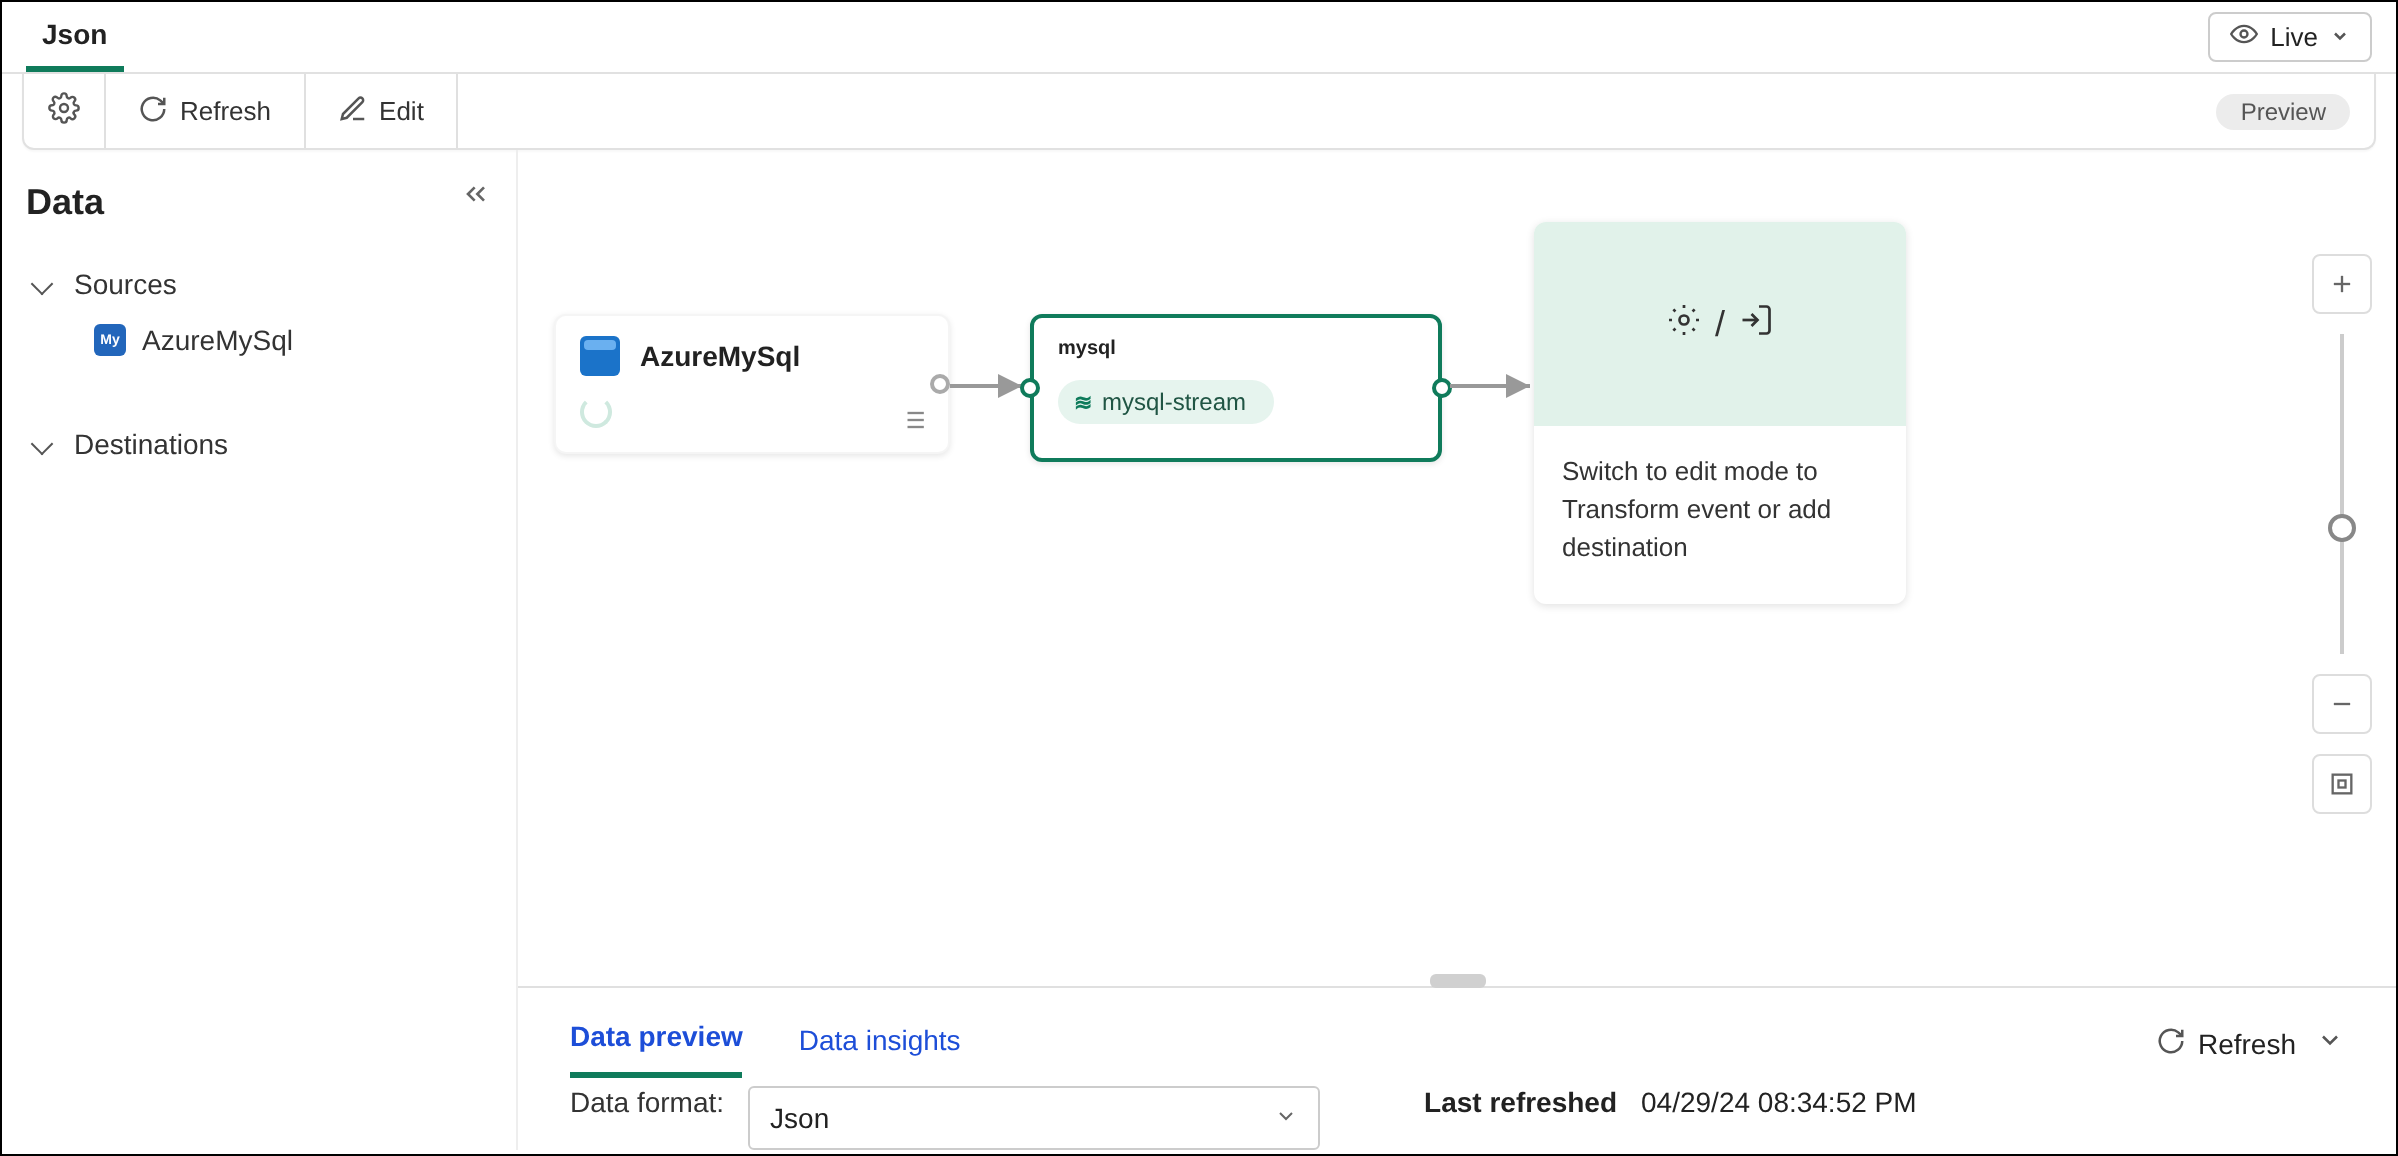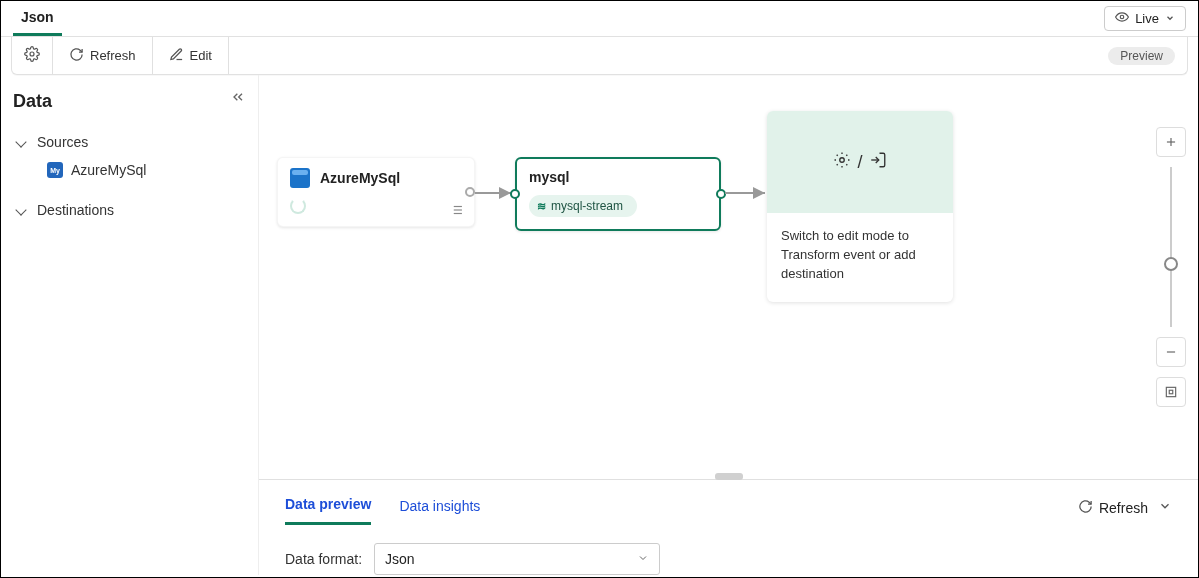--- a/index.html
+++ b/index.html
@@ -38,21 +38,21 @@
   .node { position:absolute; background:#fff; border-radius:6px; box-shadow:0 1px 3px rgba(0,0,0,0.1); border:1px solid rgba(0,0,0,0.04); width:198px; }
   .node-src { left:18px; top:82px; padding:10px 12px; height:70px; }
   .node-src header { display:flex; align-items:center; gap:10px; font-weight:600; font-size:14px; margin-bottom:10px; }
   .db-icon { width:20px; height:20px; background:linear-gradient(#1b73c9,#1b73c9); border-radius:3px; position:relative; }
   .db-icon::before { content:""; position:absolute; top:2px; left:2px; right:2px; height:5px; background:#6ab0f0; border-radius:2px; }
   .spinner { width:16px; height:16px; border:2px solid #cfe9df; border-top-color:transparent; border-radius:50%; display:inline-block; }
   .node-menu { position:absolute; right:8px; bottom:6px; cursor:pointer; color:#888;}
   .src-port { position:absolute; width:10px; height:10px; background:#fff; border:2px solid #aaa; border-radius:50%; right:-30px; top:30px;}
 
   .node-stream { left:256px; top:82px; width:206px; border:2px solid #0f7b5b; padding:10px 12px; height:74px;}
-  .node-stream .title { font-weight:700; font-size:14px; margin-bottom:10px; }
+  .node-stream .title { font-weight:700; font-size:10px; margin-bottom:10px; }
   .stream-pill { background:#e6f4ee; border-radius:999px; padding:4px 14px 4px 22px; font-size:12px; color:#205544; display:inline-flex; align-items:center; gap:6px; position:relative; max-width:130px;}
   .stream-pill .pill-icon { position:absolute; left:8px; color:#0f7b5b; font-weight:700; font-size:11px;}
   .port-in, .port-out { position:absolute; width:10px; height:10px; background:#fff; border:2px solid #0f7b5b; border-radius:50%; top:30px; }
   .port-in { left:-7px; }
   .port-out { right:-7px; }
 
   .node-dest { left:508px; top:36px; width:186px; border:none; box-shadow:0 1px 4px rgba(0,0,0,0.12); }
   .dest-top { background:#e1f2ea; height:102px; border-radius:6px 6px 0 0; display:flex; align-items:center; justify-content:center; gap:6px; color:#333; font-size:18px; }
   .dest-body { padding:14px 14px 18px; font-size:13px; line-height:1.45; color:#333; }
 
@@ -71,21 +71,21 @@
   .splitter-line { border-top:1px solid #e0e0e0; }
 
   
   .bottom-panel { padding:10px 26px 0; }
   .bp-tabs { display:flex; align-items:center; gap:28px; }
   .bp-tab { padding:6px 0 10px; font-size:14px; cursor:pointer; color:#1d4ed8; }
   .bp-tab.active { font-weight:600; border-bottom:3px solid #0f7b5b; }
   .bp-right { margin-left:auto; display:flex; align-items:center; gap:10px; }
   .refresh-small { display:flex; align-items:center; gap:6px; font-size:14px; cursor:pointer; }
 
-  .bp-row { display:flex; align-items:center; gap:12px; margin-top:18px; flex-wrap:nowrap;}
+  .bp-row { display:flex; align-items:flex-start; gap:12px; margin-top:4px; flex-wrap:nowrap;}
   .bp-label { font-size:14px; color:#333; }
   .select { width:286px; height:32px; border:1px solid #ccc; border-radius:3px; padding:0 30px 0 10px; font-size:14px; position:relative; background:#fff; display:flex; align-items:center; cursor:pointer; }
   .select .caret { position:absolute; right:10px; top:7px; color:#666; }
   .bp-meta { margin-left:40px; display:flex; align-items:baseline; gap:12px; font-size:14px;}
   .bp-sub { margin-top:10px; font-size:14px; padding-left:8px; }
 
   
   .chevron::before { content:""; display:inline-block; width:7px; height:7px; border-left:1.6px solid #555; border-bottom:1.6px solid #555; transform:rotate(-45deg); margin-right:4px; position:relative; top:-1px;}
 </style>
 </head>
@@ -160,21 +160,21 @@
 
     <div class="side-item">
       <span class="chevron"></span>
       <span>Sources</span>
     </div>
     <div class="side-item side-leaf">
       <span class="mysql-badge">My</span>
       <span>AzureMySql</span>
     </div>
 
-    <div class="side-item" style="margin-top:12px;align-items:flex-end;">
+    <div class="side-item" style="margin-top:24px;align-items:flex-end;">
       <span class="chevron"></span>
       <span>Destinations</span>
     </div>
   </div>
 
   <div class="canvas-wrap">
     <div class="canvas">
 
       <div class="node node-src">
         <header>
@@ -292,17 +292,21 @@
       <div class="bp-row">
         <span class="bp-label">Data format:</span>
         <div class="select">
           <span>Json</span>
           <span class="caret">
             <svg width="12" height="12" viewBox="0 0 24 24" fill="none" stroke="#666" stroke-width="2">
                 <polyline points="6 9 12 15 18 9"></polyline>
               </svg>
           </span>
         </div>
+        <div class="bp-meta">
+          <span style="font-weight:600;">Last refreshed</span>
+          <span>04/29/24 08:34:52 PM</span>
+        </div>
       </div>
 
     </div>
   </div>
 </div>
 
 </body></html>

